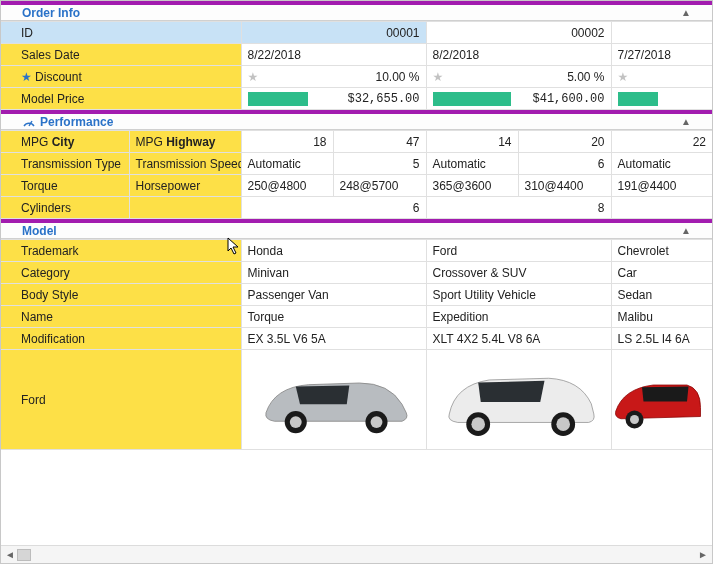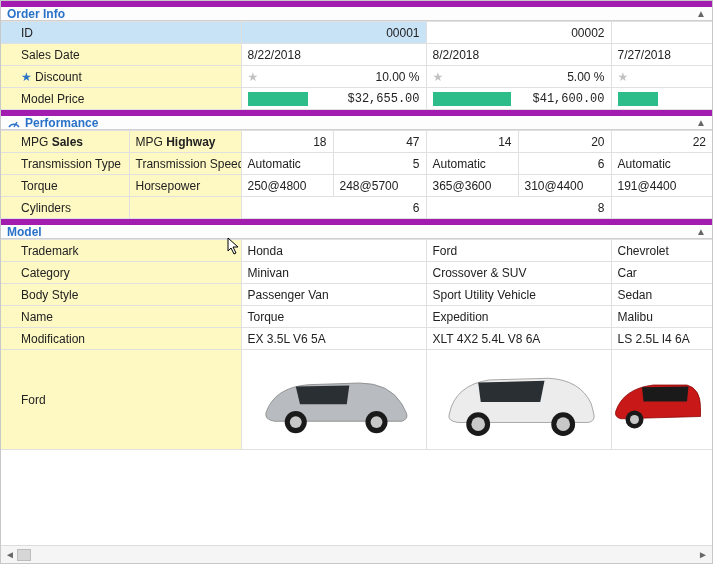--- a/index.html
+++ b/index.html
@@ -17,23 +17,23 @@
   }
   .container {
     width: 100%;
     height: calc(100% - 18px);
     overflow: hidden;
   }
   .group-header {
     display: flex;
     align-items: center;
     height: 20px;
-    padding: 0 6px;
+    padding: 0 21px;
     background: #fdfdfd;
-    border-top: 6px solid #a21caf;
+    border-top: 4px solid #a21caf;
     border-bottom: 1px solid #d0d0d0;
     color: #2a72c8;
     font-weight: bold;
   }
   .group-header .icon {
     margin-right: 4px;
     display: inline-flex;
     align-items: center;
   }
   .group-header .title { flex: 1; }
@@ -54,21 +54,21 @@
     overflow: hidden;
     white-space: nowrap;
   }
   table.grid tr td:first-child {
     border-left: none;
     margin-top: 28px;
   }
   table.grid tr td:last-child {
     border-right: none;
   }
-  .lbl { background: #fef9c3; }
+  .lbl { background: #fde047; }
   .indent { padding-left: 20px !important; }
   .right { text-align: right; }
   .hl { background: #c8e2f6; }
   .star-fill { color: #2a72c8; }
   .star-empty { color: #c2c2c2; }
   .pct-cell { display:flex; align-items:center; justify-content:space-between; gap:4px; }
   .bar-cell { display:flex; align-items:flex-start; gap:6px;font-family:Liberation Mono, monospace; }
   .bar {
     height: 14px;
     background: #2dbd8a;
@@ -196,21 +196,21 @@
       <col style="width:128px">
         <col style="width:112px">
       <col style="width:92px">
         <col style="width:93px">
       <col style="width:92px">
         <col style="width:93px">
       <col>
     </colgroup>
     <tbody>
         <tr>
-      <td class="lbl indent"><span>MPG</span> <b>Sales</b></td>
+      <td class="lbl indent"><span>MPG</span> <b>City</b></td>
       <td class="lbl"><span>MPG</span> <b>Highway</b></td>
       <td class="right">18</td>
       <td class="right">47</td>
       <td class="right">14</td>
       <td class="right">20</td>
       <td class="right">22</td>
     </tr>
     <tr>
       <td class="lbl indent">Transmission Type</td>
       <td class="lbl">Transmission Speeds</td>

